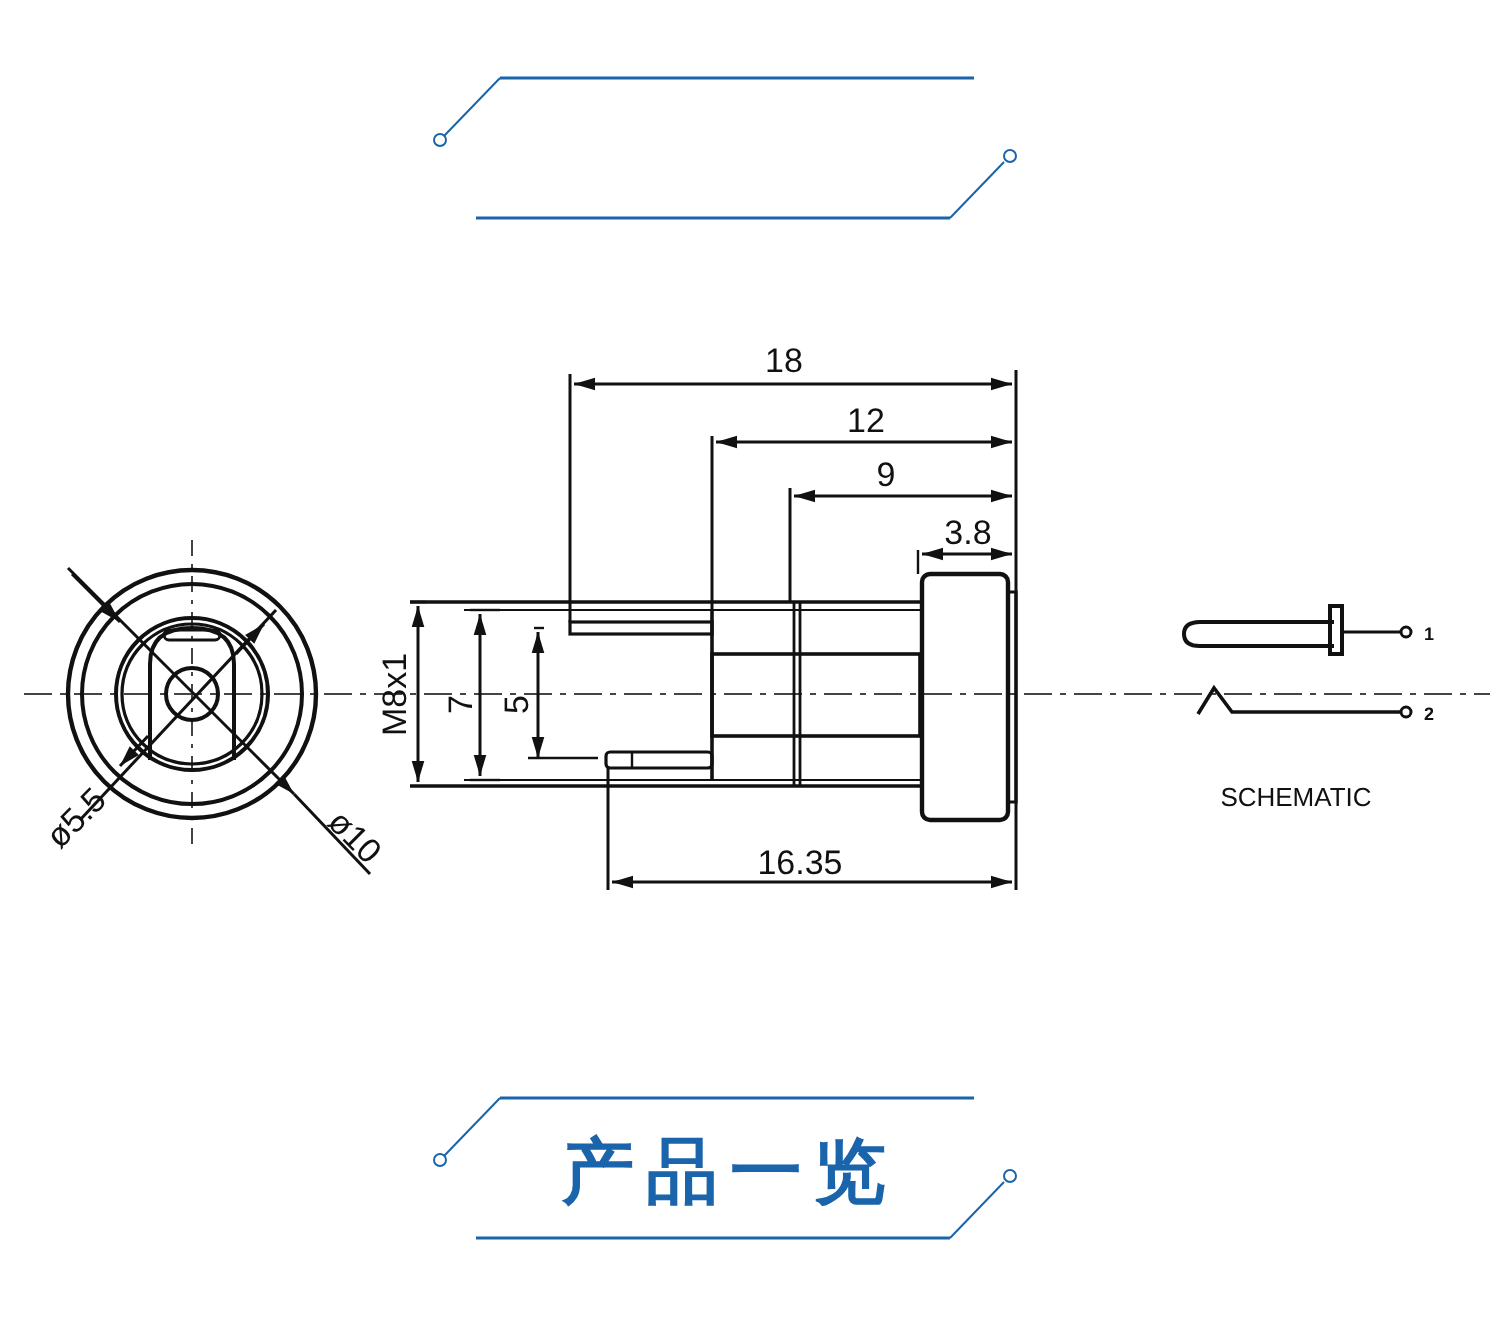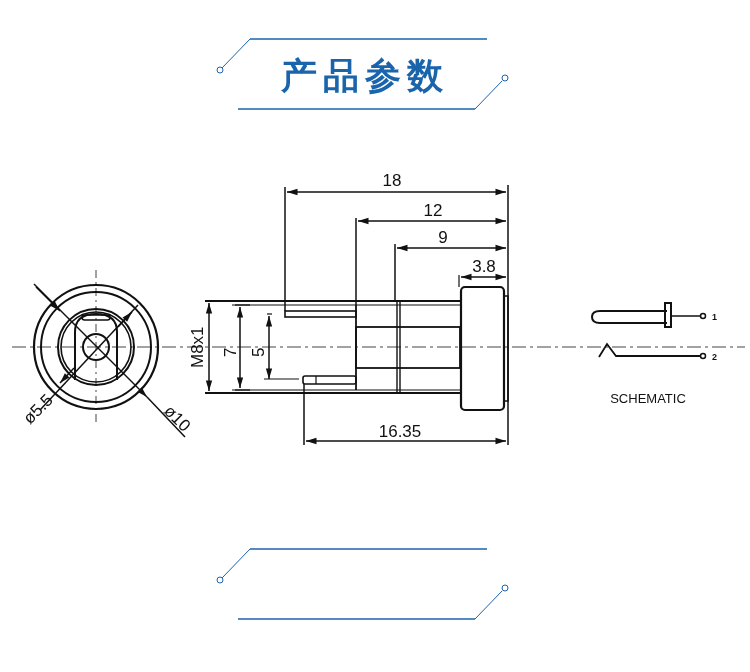--- a/index.html
+++ b/index.html
@@ -16,32 +16,32 @@
 
 <div class="section-header" style="top:30px;">
   <svg width="330" height="90">
     <line x1="50" y1="9" x2="287" y2="9" stroke="#1a64ab" stroke-width="1.5"></line>
     <line x1="50" y1="9" x2="22" y2="38" stroke="#1a64ab" stroke-width="1"></line>
     <circle cx="20" cy="40" r="3" fill="#fff" stroke="#1a64ab" stroke-width="1"></circle>
     <line x1="38" y1="79" x2="275" y2="79" stroke="#1a64ab" stroke-width="1.5"></line>
     <line x1="275" y1="79" x2="302" y2="51" stroke="#1a64ab" stroke-width="1"></line>
     <circle cx="305" cy="48" r="3" fill="#fff" stroke="#1a64ab" stroke-width="1"></circle>
   </svg>
-  <div class="section-title">产品参数</div>
 </div>
 
 <div class="section-header" style="top:540px;">
   <svg width="330" height="90">
     <line x1="50" y1="9" x2="287" y2="9" stroke="#1a64ab" stroke-width="1.5"></line>
     <line x1="50" y1="9" x2="22" y2="38" stroke="#1a64ab" stroke-width="1"></line>
     <circle cx="20" cy="40" r="3" fill="#fff" stroke="#1a64ab" stroke-width="1"></circle>
     <line x1="38" y1="79" x2="275" y2="79" stroke="#1a64ab" stroke-width="1.5"></line>
     <line x1="275" y1="79" x2="302" y2="51" stroke="#1a64ab" stroke-width="1"></line>
     <circle cx="305" cy="48" r="3" fill="#fff" stroke="#1a64ab" stroke-width="1"></circle>
   </svg>
+  <div class="section-title">产品一览</div>
 </div>
 
 <svg id="drawing" width="750" height="672">
   <defs>
     <marker id="arr" viewBox="0 0 10 10" refX="10" refY="5" markerWidth="9" markerHeight="7" orient="auto-start-reverse">
       <path d="M0,2 L10,5 L0,8 z" fill="#111"></path>
     </marker>
   </defs>
 
   <line x1="12" y1="347" x2="745" y2="347" stroke="#444" stroke-width="1" stroke-dasharray="14,4,3,4"></line>

